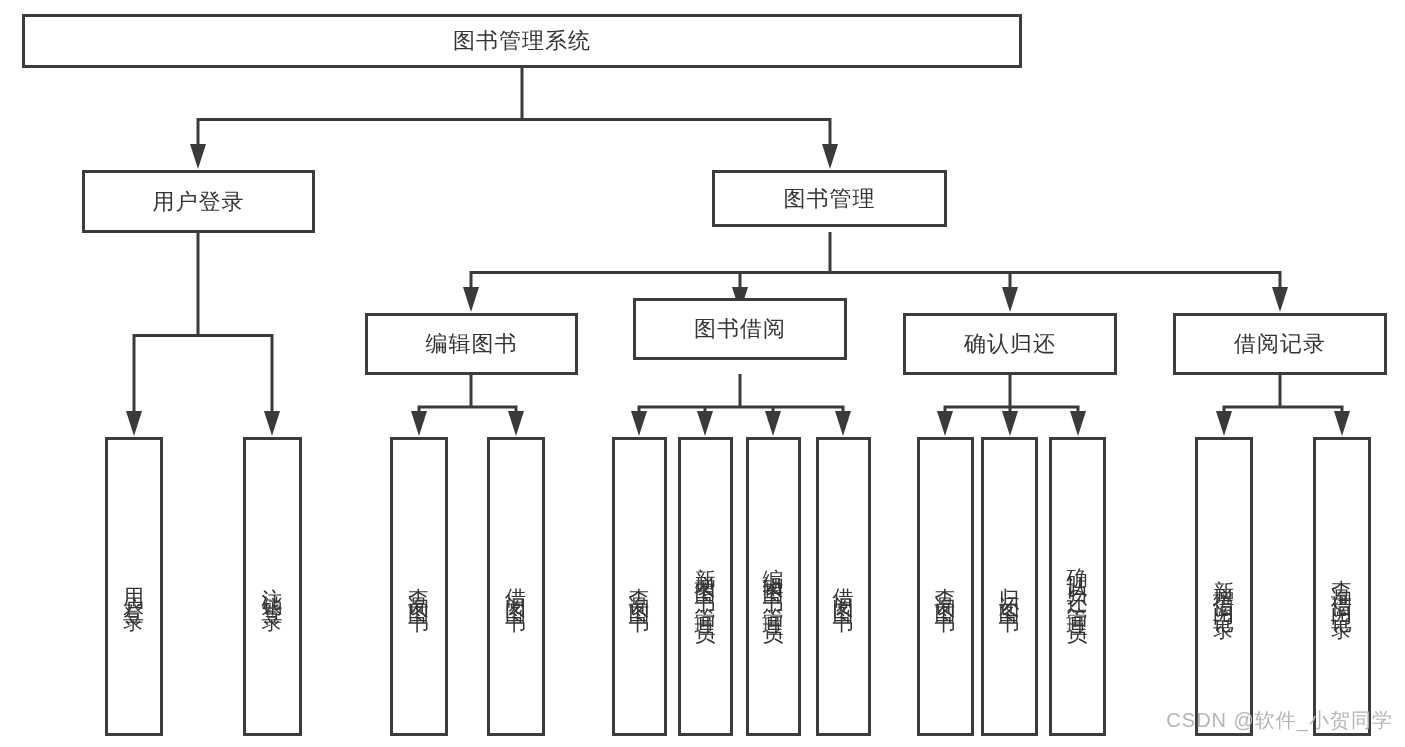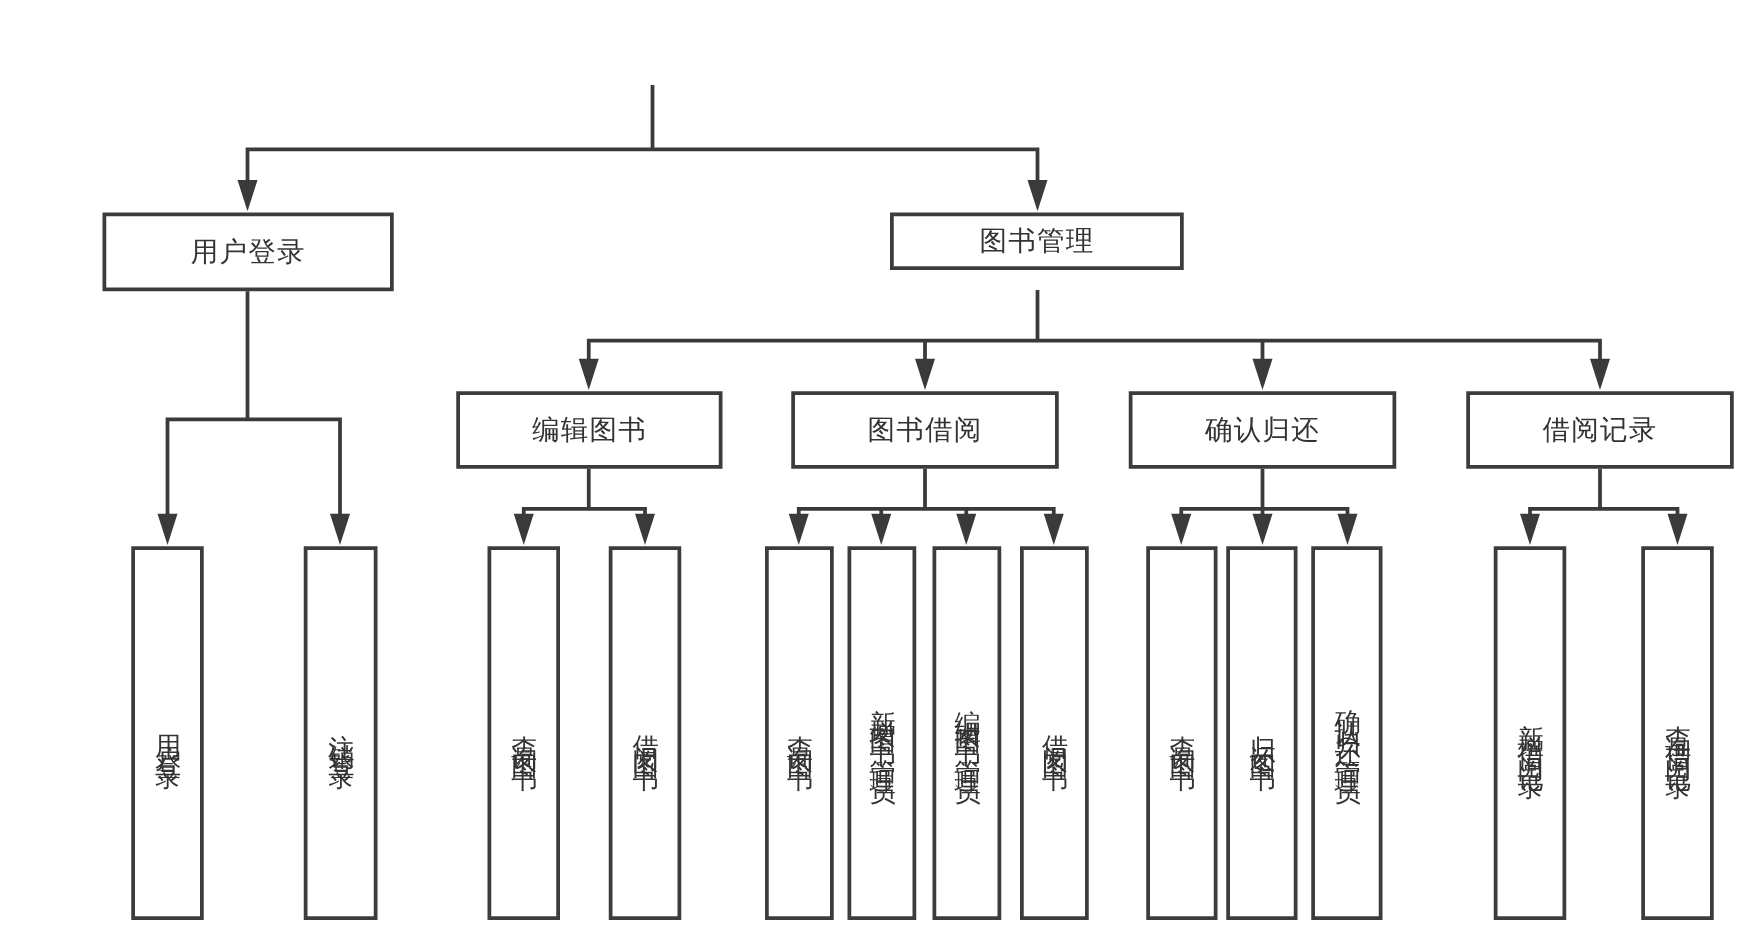--- a/index.html
+++ b/index.html
@@ -82,32 +82,35 @@
       <polygon class="arrow" points="1070,411 1086,411 1078,436"></polygon>
     </g>
 
     <g>
       <path class="edge" d="M1280,374 V408.5 M1222.5,407 H1343.5 M1224,406 V414 M1342,406 V414"></path>
       <polygon class="arrow" points="1216,411 1232,411 1224,436"></polygon>
       <polygon class="arrow" points="1334,411 1350,411 1342,436"></polygon>
     </g>
   </svg>
 
+  <div class="node h" style="left:22px;top:14px;width:1000px;height:54px">
+    <span>图书管理系统</span>
+  </div>
 
   <div class="node h" style="left:82px;top:170px;width:233px;height:63px">
     <span>用户登录</span>
   </div>
-  <div class="node h" style="left:712px;top:170px;width:235px;height:46px">
+  <div class="node h" style="left:712px;top:170px;width:235px;height:57px">
     <span>图书管理</span>
   </div>
 
   <div class="node h" style="left:365px;top:313px;width:213px;height:62px">
     <span>编辑图书</span>
   </div>
-  <div class="node h" style="left:633px;top:313px;width:214px;height:62px">
+  <div class="node h" style="left:633px;top:298px;width:214px;height:62px">
     <span>图书借阅</span>
   </div>
   <div class="node h" style="left:903px;top:313px;width:214px;height:62px">
     <span>确认归还</span>
   </div>
   <div class="node h" style="left:1173px;top:313px;width:214px;height:62px">
     <span>借阅记录</span>
   </div>
 
   <div class="node v" style="left:105px;top:437px;width:58px;height:299px">
@@ -147,13 +150,14 @@
     <span>确认归还（管理员）</span>
   </div>
 
   <div class="node v" style="left:1195px;top:437px;width:58px;height:299px">
     <span>新增借阅记录</span>
   </div>
   <div class="node v" style="left:1313px;top:437px;width:58px;height:299px">
     <span>查询借阅记录</span>
   </div>
 
+  <div class="watermark">CSDN @软件_小贺同学</div>
 </div>
 
 </body></html>

